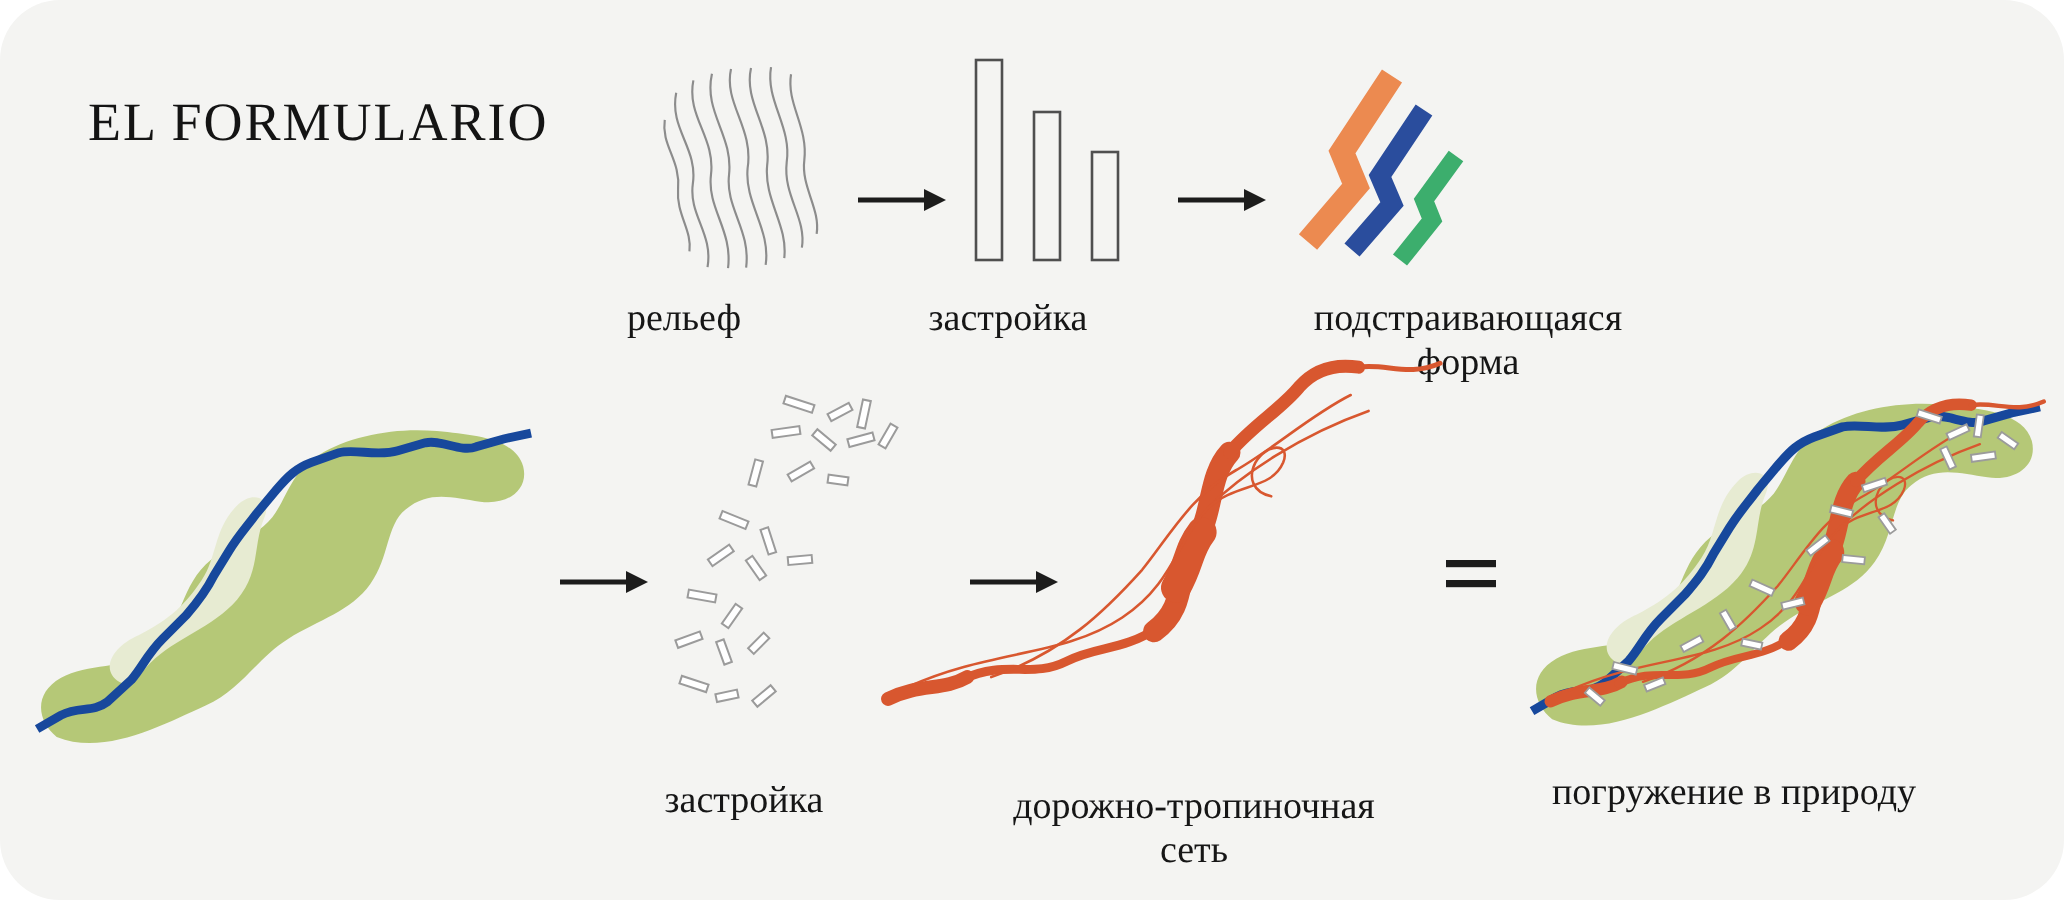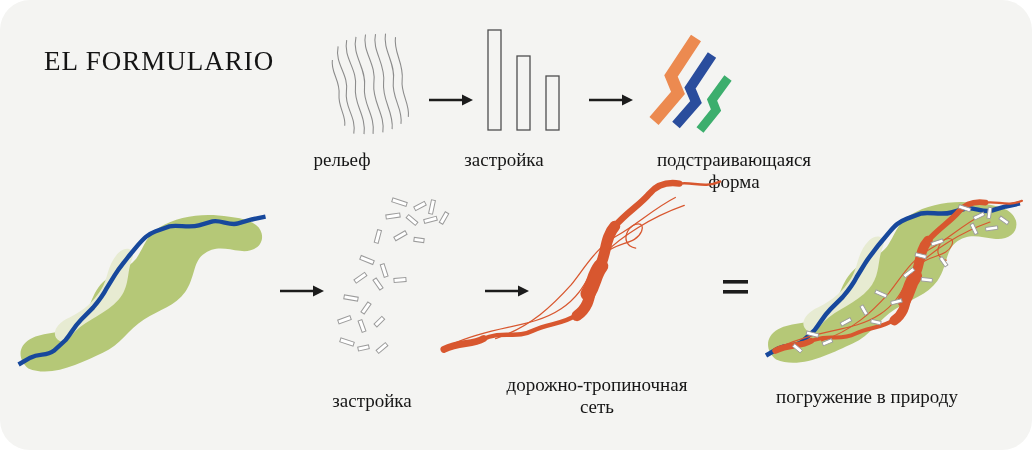--- a/index.html
+++ b/index.html
@@ -31,21 +31,21 @@
   
   .g-blob{left:14px;top:194px;width:260px;height:196px;}
   .arrow3{left:279px;top:284px;width:46px;height:14px;}
   .g-build{left:330px;top:194px;width:142px;height:172px;}
   .arrow4{left:484px;top:284px;width:46px;height:14px;}
   .g-road{left:438px;top:176px;width:288px;height:190px;}
   .equals{left:721px;top:274px;width:30px;height:26px;}
   .g-comb{left:764px;top:178px;width:262px;height:206px;}
   .lbl-blob{left:8px;top:390px;width:240px;}
   .lbl-build{left:322px;top:390px;width:100px;}
-  .lbl-road{left:492px;top:374px;width:210px;}
+  .lbl-road{left:492px;top:393px;width:210px;}
   .lbl-comb{left:762px;top:386px;width:210px;}
 </style>
 </head>
 <body>
 
 <div class="canvas">
 
   <svg width="0" height="0" style="position:absolute" aria-hidden="true">
     <defs>
       <g id="arrowr">

